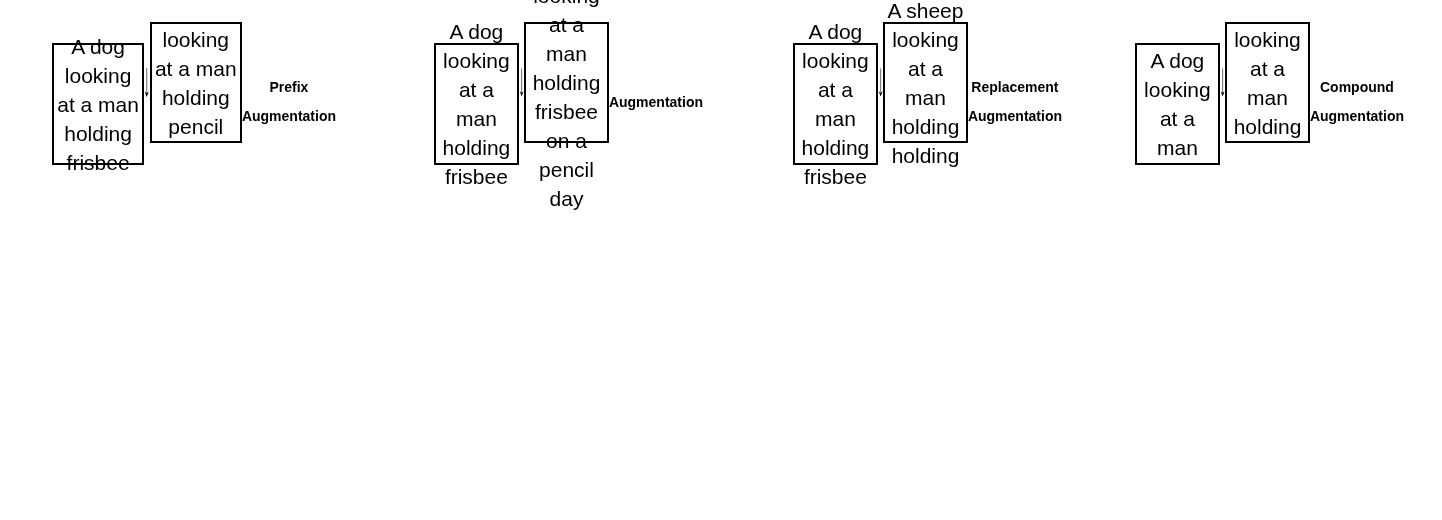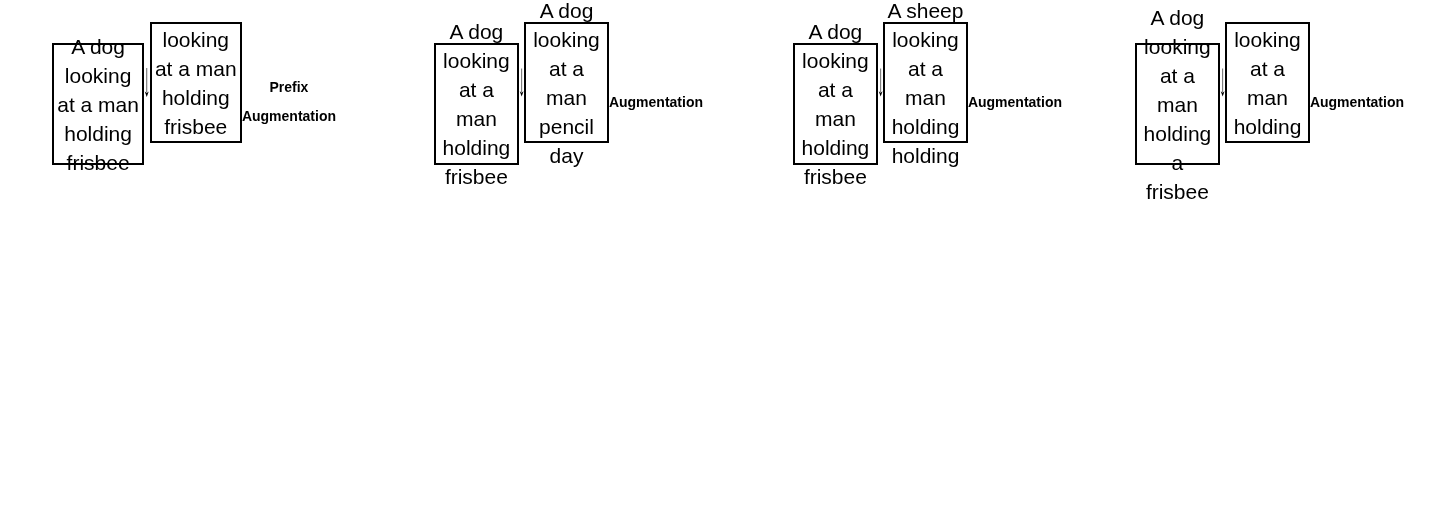--- a/index.html
+++ b/index.html
@@ -72,39 +72,40 @@
     <div class="box top">
       <div>A dog looking at a man</div>
       <div>holding frisbee</div>
     </div>
     <svg class="arrow" viewBox="0 0 18 95" xmlns="http://www.w3.org/2000/svg">
       <line x1="9" y1="0" x2="9" y2="80" stroke="#000000" stroke-width="2"></line>
       <path d="M9 95 L2.5 77 L9 82 L15.5 77 Z" fill="#000000"></path>
     </svg>
     <div class="box bottom">
       <div>looking at a man holding</div>
-      <div>frisbee</div>
+      <div>pencil</div>
     </div>
     <div class="label">
       <div>Prefix</div>
       <div>Augmentation</div>
     </div>
   </div>
 
   <div class="column c2">
     <div class="box top">
       <div>A dog looking at a man</div>
       <div>holding frisbee</div>
     </div>
     <svg class="arrow" viewBox="0 0 18 95" xmlns="http://www.w3.org/2000/svg">
       <line x1="9" y1="0" x2="9" y2="80" stroke="#000000" stroke-width="2"></line>
       <path d="M9 95 L2.5 77 L9 82 L15.5 77 Z" fill="#000000"></path>
     </svg>
     <div class="box bottom">
       <div>A dog looking at a man</div>
+      <div>holding frisbee on a</div>
       <div>pencil day</div>
     </div>
     <div class="label">
       <div>Augmentation</div>
     </div>
   </div>
 
   <div class="column c3">
     <div class="box top">
       <div>A dog looking at a man</div>
@@ -112,34 +113,35 @@
     </div>
     <svg class="arrow" viewBox="0 0 18 95" xmlns="http://www.w3.org/2000/svg">
       <line x1="9" y1="0" x2="9" y2="80" stroke="#000000" stroke-width="2"></line>
       <path d="M9 95 L2.5 77 L9 82 L15.5 77 Z" fill="#000000"></path>
     </svg>
     <div class="box bottom">
       <div>A sheep looking at a</div>
       <div>man holding holding</div>
     </div>
     <div class="label">
+      <div>Replacement</div>
       <div>Augmentation</div>
     </div>
   </div>
 
   <div class="column c4">
     <div class="box top">
       <div>A dog looking at a man</div>
-      <div>holding a frisbee</div>
     </div>
     <svg class="arrow" viewBox="0 0 18 95" xmlns="http://www.w3.org/2000/svg">
       <line x1="9" y1="0" x2="9" y2="80" stroke="#000000" stroke-width="2"></line>
       <path d="M9 95 L2.5 77 L9 82 L15.5 77 Z" fill="#000000"></path>
     </svg>
     <div class="box bottom">
       <div>looking at a man holding</div>
     </div>
     <div class="label">
+      <div>Compound</div>
       <div>Augmentation</div>
     </div>
   </div>
 
 </div>
 
 </body></html>

